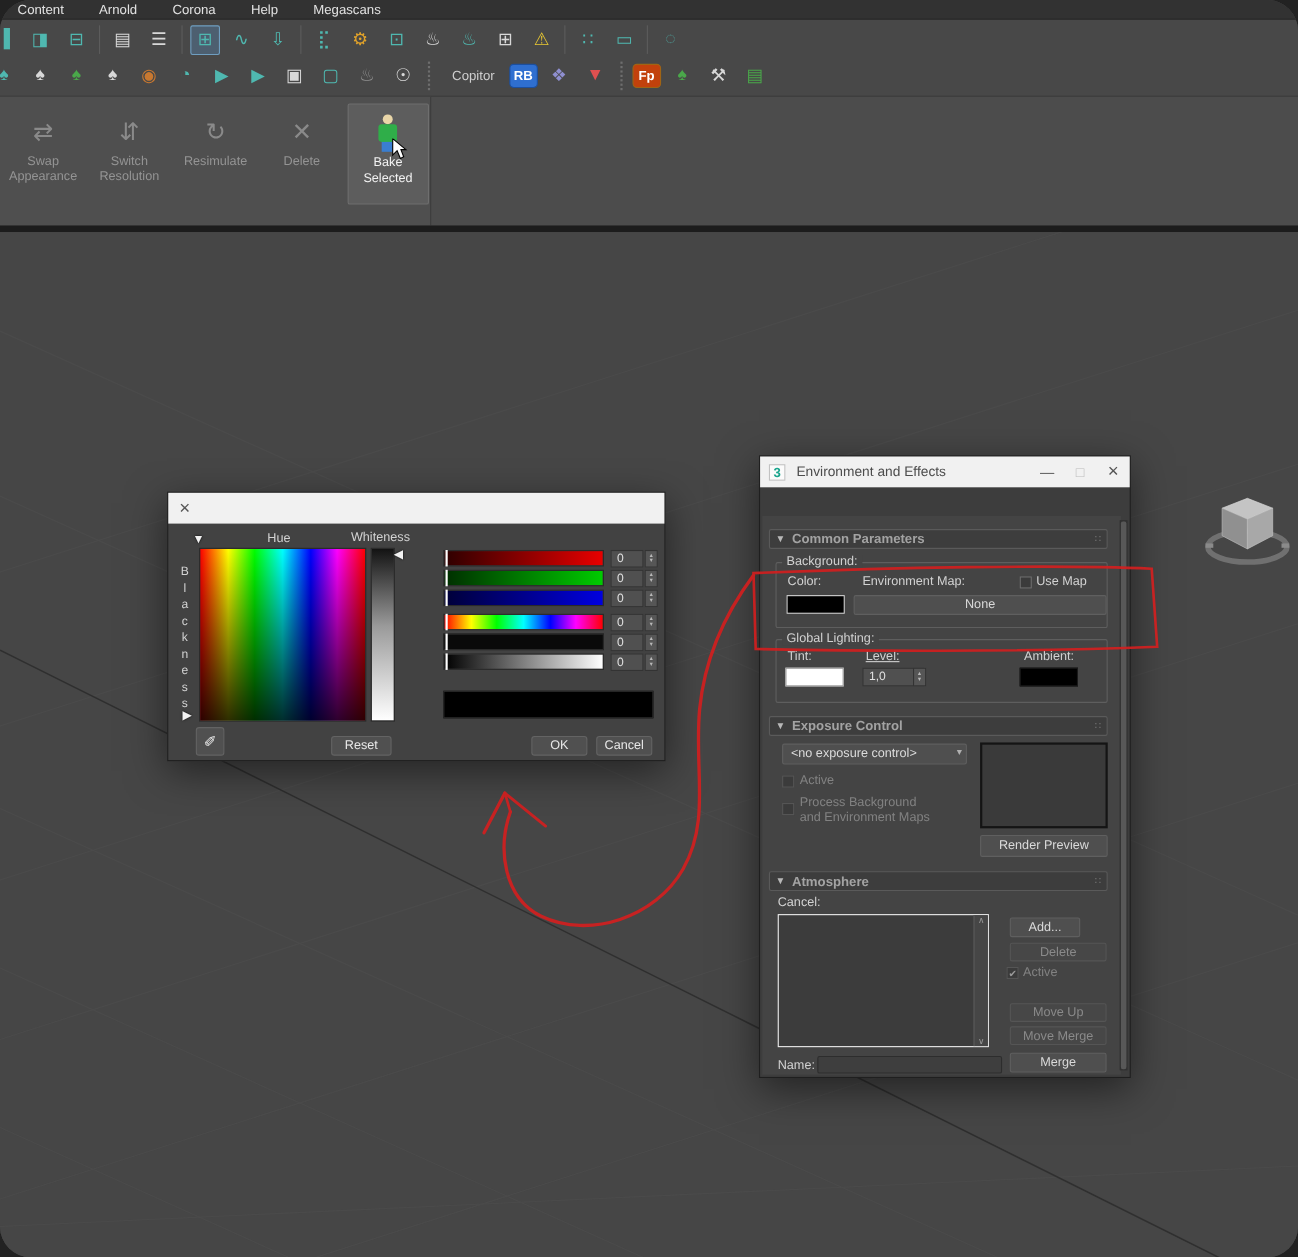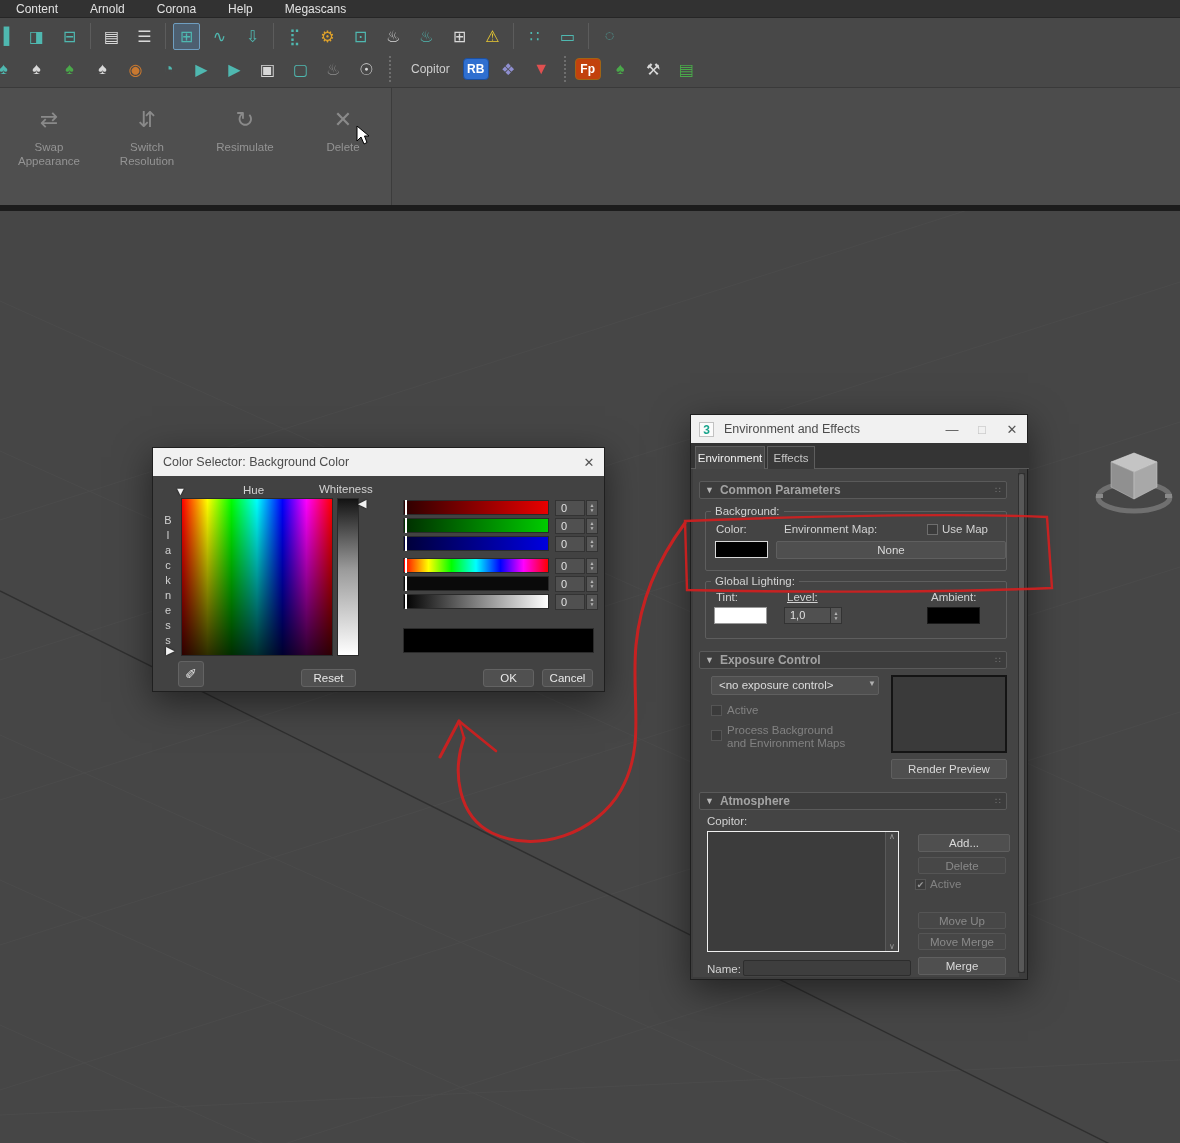--- a/index.html
+++ b/index.html
@@ -1,18 +1,18 @@
 <!DOCTYPE html>
 <html><head>
 <meta charset="utf-8">
 <style>
   * { margin:0; padding:0; box-sizing:border-box; }
   html,body { background:#222; }
   body { font-family:"Liberation Sans","DejaVu Sans",sans-serif; }
-  #canvas { position:relative; width:1180px; height:1143px; overflow:hidden; background:#454545; }
+  #canvas { position:relative; width:1180px; height:1143px; overflow:hidden; background:#454545;border-radius:28px; }
   .abs { position:absolute; }
 
   
   .menubar { left:0; top:0; width:1180px; height:18px; background:#323232; border-bottom:1px solid #262626;
              display:flex; align-items:center; color:#e2e2e2; font-size:12px; }
   .menu-item { padding:0 16px; height:18px; line-height:18px; cursor:default; }
 
   
   .toolbar { left:0; top:18px; width:1180px; height:70px; background:#484848; border-bottom:1px solid #3a3a3a; }
   .tb-row { position:absolute; left:0; display:flex; align-items:center; height:32px; }
@@ -214,20 +214,31 @@
           <div class="l2">Resolution</div>
         </div>
         <div class="rb-btn">
           <div class="ic">↻</div>
           <div class="l1">Resimulate</div>
         </div>
         <div class="rb-btn">
           <div class="ic">✕</div>
           <div class="l1">Delete</div>
         </div>
+        <div class="rb-btn active">
+          <div class="ic">
+            <div class="bake-fig">
+                <div class="bake-head"></div>
+                <div class="bake-body"></div>
+                <div class="bake-legs"></div>
+              </div>
+          </div>
+          <div class="l1">Bake</div>
+          <div class="l2">Selected</div>
+        </div>
       </div>
       <svg class="cursor-svg" style="left:356px; top:38px;" width="16" height="20">
         <polygon points="1,0 1,15 5,11 8,18 11,16.5 8.5,10 13,10" fill="#fff" stroke="#000" stroke-width="1"></polygon>
       </svg>
     </div>
   </div>
   <div class="abs ribbon-sep"></div>
 
   <div class="abs viewport">
     <svg class="grid-svg" width="1180" height="932">
@@ -253,21 +264,20 @@
       <rect x="4" y="47" width="7" height="4" fill="#8a8a8a"></rect>
         <rect x="73" y="47" width="7" height="4" fill="#8a8a8a"></rect>
       <polygon points="42,6 65,15 42,25 19,15" fill="#c4c4c4" stroke="#dcdcdc" stroke-width="0.6"></polygon>
       <polygon points="19,15 42,25 42,52 19,40" fill="#909090" stroke="#b8b8b8" stroke-width="0.6"></polygon>
       <polygon points="42,25 65,15 65,40 42,52" fill="#a8a8a8" stroke="#c4c4c4" stroke-width="0.6"></polygon>
     </svg>
   </div>
 
   <div class="abs dialog cs">
     <div class="titlebar">
-      <div class="t">Color Selector: Background Color</div>
       <div class="win-btn">✕</div>
     </div>
     <div class="lbl" style="left:90px; top:36px;">Hue</div>
     <div class="lbl" style="left:166px; top:35px;">Whiteness</div>
     <div class="blackness">Blackness</div>
     <div class="cs-grad"></div>
     <div class="cs-white"></div>
     <div class="marker" style="left:22px; top:37px;">▼</div>
     <div class="marker" style="left:13px; top:196px;">▶</div>
     <div class="marker" style="left:205px; top:49px;">◀</div>
@@ -335,24 +345,20 @@
   </div>
 
   <div class="abs dialog env">
     <div class="titlebar">
       <div class="logo3">3</div>
       <div class="t">Environment and Effects</div>
       <div class="win-btn">—</div>
       <div class="win-btn dim">□</div>
       <div class="win-btn">✕</div>
     </div>
-    <div class="env-tabs">
-      <div class="tab on" style="left:4px; width:70px;">Environment</div>
-      <div class="tab off" style="left:76px; width:48px;">Effects</div>
-    </div>
 
     <div class="env-body">
 
       <div class="rollout" style="top:12px;">
         <span class="arr">▼</span>
         <span class="rt">Common Parameters</span>
         <span class="handle">∷</span>
       </div>
 
       <div class="group" style="left:12px; top:42px; width:302px; height:60px;"></div>
@@ -392,28 +398,28 @@
       <div class="flabel dim" style="left:34px; top:255px;">Process Background</div>
       <div class="flabel dim" style="left:34px; top:268px;">and Environment Maps</div>
       <div class="preview-box" style="left:198px; top:206px; width:116px; height:78px;"></div>
       <div class="envbtn" style="left:198px; top:290px; width:116px; height:20px; line-height:19px;">Render Preview</div>
 
       <div class="rollout" style="top:323px;">
         <span class="arr">▼</span>
         <span class="rt">Atmosphere</span>
         <span class="handle">∷</span>
       </div>
-      <div class="flabel" style="left:14px; top:346px;">Copitor:</div>
+      <div class="flabel" style="left:14px; top:346px;">Cancel:</div>
       <div class="listbox" style="left:14px; top:362px; width:192px; height:121px;">
         <div class="lb-scroll">
           <span>∧</span>
           <span>∨</span>
         </div>
       </div>
-      <div class="envbtn" style="left:225px; top:365px; width:92px; height:18px; line-height:17px;">Add...</div>
+      <div class="envbtn" style="left:225px; top:365px; width:64px; height:18px; line-height:17px;">Add...</div>
       <div class="envbtn dimmed" style="left:225px; top:388px; width:88px; height:17px; line-height:16px;">Delete</div>
       <div class="checkbox" style="left:222px; top:410px; border-color:#555;">✔</div>
       <div class="flabel dim" style="left:237px; top:409px;">Active</div>
       <div class="envbtn dimmed" style="left:225px; top:443px; width:88px; height:17px; line-height:16px;">Move Up</div>
       <div class="envbtn dimmed" style="left:225px; top:464px; width:88px; height:17px; line-height:16px;">Move Merge</div>
       <div class="flabel" style="left:14px; top:494px;">Name:</div>
       <div class="textinput" style="left:50px; top:491px; width:168px; height:16px;"></div>
       <div class="envbtn" style="left:225px; top:488px; width:88px; height:18px; line-height:17px;">Merge</div>
     </div>
     <div class="env-scroll">

